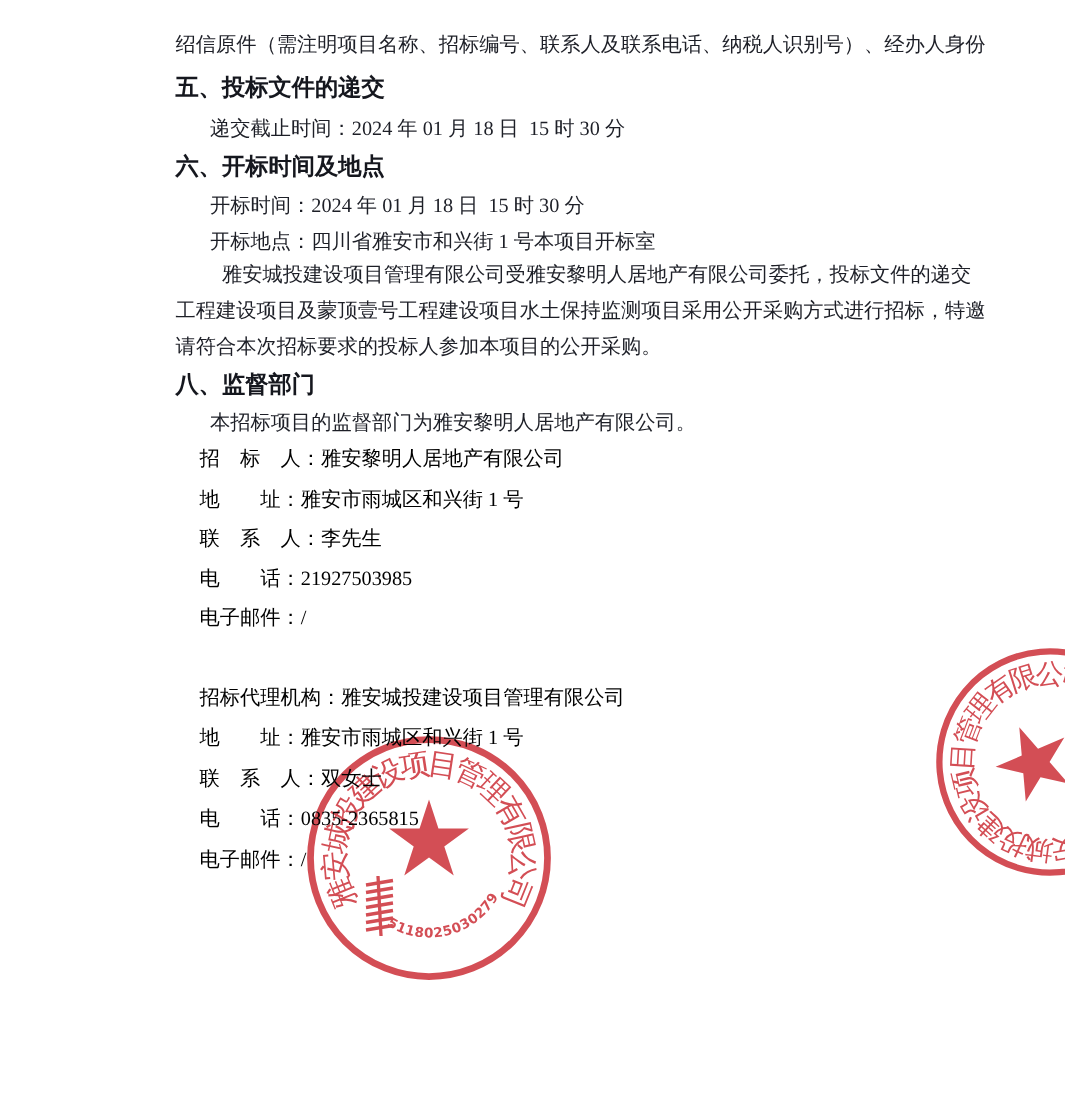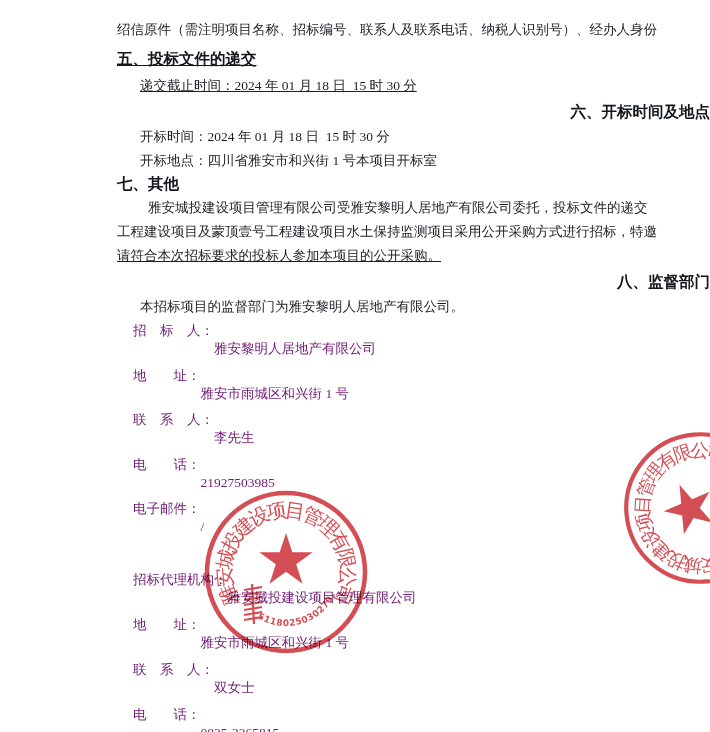--- a/index.html
+++ b/index.html
@@ -9,49 +9,48 @@
     background:#ffffff;
     overflow:hidden;
     font-family:"Liberation Serif","DejaVu Serif",serif;
   }
   .doc{position:absolute;left:117px;top:21px;width:593px;}
   .doc p{margin:0;font-size:13.5px;line-height:17px;color:#1d1f27;white-space:pre;}
   .doc h2{margin:0;font-size:15.5px;line-height:20px;font-weight:700;color:#15171e;white-space:pre;}
   .ind{margin-left:23px !important;}
   .para-first{text-indent:31px;}
   
-  .m5{margin-bottom:5px !important;}  .m6{margin-bottom:6px !important;text-align:right;}
-  .m7{margin-bottom:7px !important;}  .m8{margin-bottom:8px !important;text-decoration:underline;}
+  .m5{margin-bottom:5px !important;}  .m6{margin-bottom:6px !important;}
+  .m7{margin-bottom:7px !important;}  .m8{margin-bottom:8px !important;}
   .m9{margin-bottom:9px !important;}
   .m11{margin-bottom:11px !important;} .m36{margin-bottom:36px !important;}
   
-  .crow{display:flex;margin:0 0 9.5px 16px;font-size:13.5px;line-height:17px;color:#701a75;white-space:pre;}
+  .crow{display:flex;margin:0 0 9.5px 16px;font-size:13.5px;line-height:17px;color:#000000;white-space:pre;}
   .crow.ag{margin-bottom:10px;}
   .clabel{white-space:pre;}
-  .cval{white-space:pre;margin-top:18px;}
+  .cval{white-space:pre;}
   
   .seal{position:absolute;mix-blend-mode:multiply;opacity:.9;}
   #seal-main{left:196px;top:482px;}
   #seal-edge{left:616px;top:424px;transform:rotate(-95deg);}
 </style>
 </head>
 <body>
 
 <div class="page">
   <div class="doc">
     <p class="m11">绍信原件（需注明项目名称、招标编号、联系人及联系电话、纳税人识别号）、经办人身份</p>
 
     <h2 class="m8">五、投标文件的递交</h2>
     <p class="ind m8">递交截止时间：2024 年 01 月 18 日  15 时 30 分</p>
 
     <h2 class="m6">六、开标时间及地点</h2>
     <p class="ind m7">开标时间：2024 年 01 月 18 日  15 时 30 分</p>
     <p class="ind m5">开标地点：四川省雅安市和兴街 1 号本项目开标室</p>
 
-    <h2 class="m5">七、其他</h2>
     <p class="para-first m7">雅安城投建设项目管理有限公司受雅安黎明人居地产有限公司委托，投标文件的递交</p>
     <p class="m7">工程建设项目及蒙顶壹号工程建设项目水土保持监测项目采用公开采购方式进行招标，特邀</p>
     <p class="m8">请符合本次招标要求的投标人参加本项目的公开采购。</p>
 
     <h2 class="m6">八、监督部门</h2>
     <p class="ind m7">本招标项目的监督部门为雅安黎明人居地产有限公司。</p>
 
 
     <div class="crow">
       <span class="clabel">招　标　人：</span><span class="cval">雅安黎明人居地产有限公司</span>

